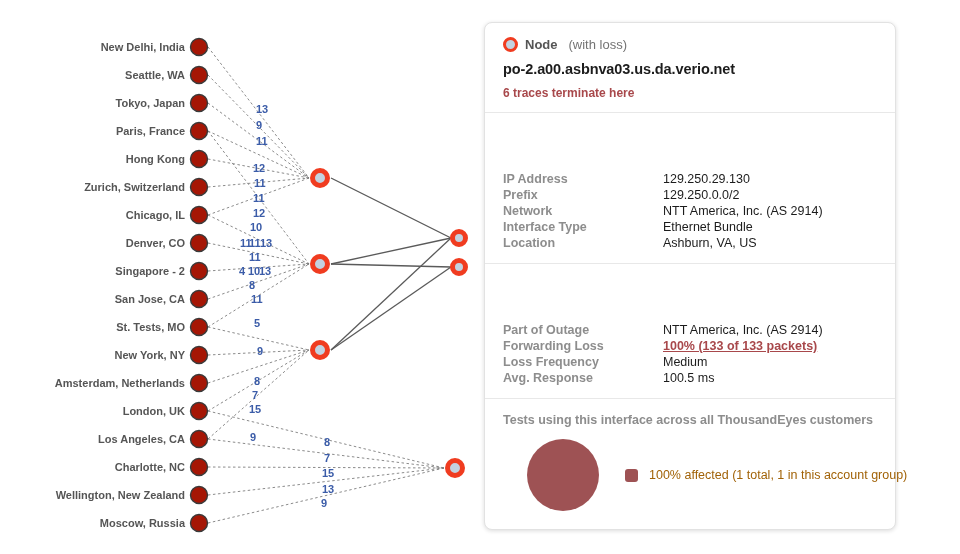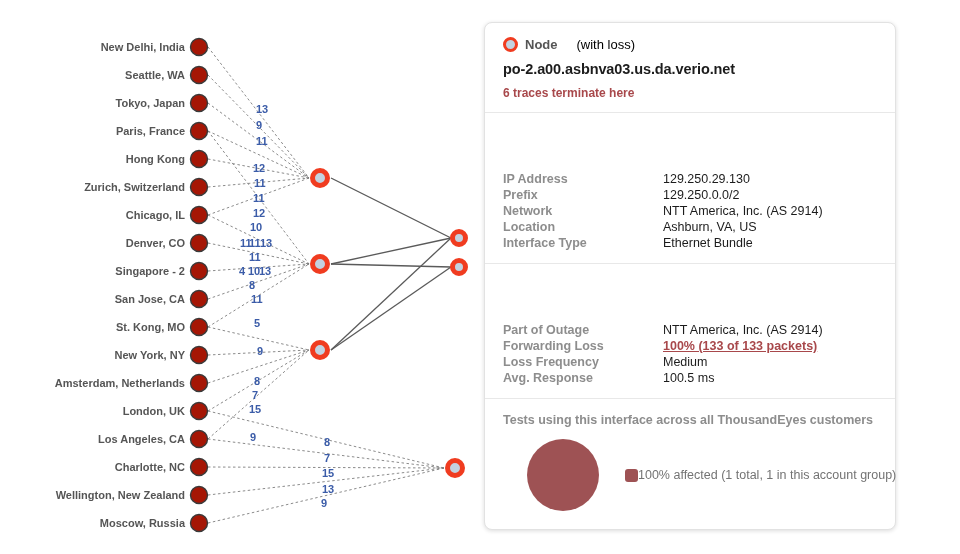--- a/index.html
+++ b/index.html
@@ -79,23 +79,23 @@
     box-sizing: border-box;
     flex: 0 0 auto;
   }
   .node-kind {
     font-size: 13px;
     font-weight: bold;
     color: #555555;
   }
   .node-kind-sub {
     font-size: 13px;
-    color: #000000;
+    color: #737373;
     font-weight: normal;
-    margin-left: 12px;
+    margin-left: 4px;
     text-align: center;
   }
   .hostname {
     font-size: 14.5px;
     font-weight: bold;
     color: #1c1c1c;
     margin-bottom: 9px;
     letter-spacing: -0.1px;
   }
   .traces {
@@ -154,22 +154,23 @@
     margin-left: 24px;
   }
   .legend-list {
     display: flex;
     flex-direction: column;
     gap: 5px;
   }
   .legend-item {
     display: flex;
     align-items: center;
+    gap: 11px;
     font-size: 12.5px;
-    color: #737373;
+    color: #a16207;
     white-space: nowrap;
   }
   .swatch {
     width: 13px;
     height: 13px;
     border-radius: 3px;
     flex: 0 0 auto;
   }
 </style>
 </head>
@@ -281,21 +282,21 @@
 <div class="src-label" style="right: 295px; top: 41px;">New Delhi, India</div>
     <div class="src-label" style="right: 295px; top: 69px;">Seattle, WA</div>
     <div class="src-label" style="right: 295px; top: 97px;">Tokyo, Japan</div>
     <div class="src-label" style="right: 295px; top: 125px;">Paris, France</div>
     <div class="src-label" style="right: 295px; top: 153px;">Hong Kong</div>
     <div class="src-label" style="right: 295px; top: 181px;">Zurich, Switzerland</div>
     <div class="src-label" style="right: 295px; top: 209px;">Chicago, IL</div>
     <div class="src-label" style="right: 295px; top: 237px;">Denver, CO</div>
     <div class="src-label" style="right: 295px; top: 265px;">Singapore - 2</div>
     <div class="src-label" style="right: 295px; top: 293px;">San Jose, CA</div>
-    <div class="src-label" style="right: 295px; top: 321px;">St. Kong, MO</div>
+    <div class="src-label" style="right: 295px; top: 321px;">St. Tests, MO</div>
     <div class="src-label" style="right: 295px; top: 349px;">New York, NY</div>
     <div class="src-label" style="right: 295px; top: 377px;">Amsterdam, Netherlands</div>
     <div class="src-label" style="right: 295px; top: 405px; padding-left: 40px;">London, UK</div>
     <div class="src-label" style="right: 295px; top: 433px;">Los Angeles, CA</div>
     <div class="src-label" style="right: 295px; top: 461px;">Charlotte, NC</div>
     <div class="src-label" style="right: 295px; top: 489px;">Wellington, New Zealand</div>
     <div class="src-label" style="right: 295px; top: 517px;">Moscow, Russia</div>
     <div class="edge-label" style="left: 256px; top: 104px;">13</div>
     <div class="edge-label" style="left: 256px; top: 120px;">9</div>
     <div class="edge-label" style="left: 256px; top: 136px;">11</div>
@@ -349,26 +350,26 @@
           </tr>
           <tr>
             <td class="k">Prefix</td>
             <td class="v">129.250.0.0/2</td>
           </tr>
           <tr>
             <td class="k">Network</td>
             <td class="v">NTT America, Inc. (AS 2914)</td>
           </tr>
           <tr>
+            <td class="k">Interface Type</td>
+            <td class="v">Ethernet Bundle</td>
+          </tr>
+          <tr>
             <td class="k">Location</td>
             <td class="v">Ashburn, VA, US</td>
-          </tr>
-          <tr>
-            <td class="k">Interface Type</td>
-            <td class="v">Ethernet Bundle</td>
           </tr>
         </tbody>
     </table>
   </div>
 
   <div class="divider"></div>
 
   <div class="panel-pad">
     <table class="kv">
       <tbody>

